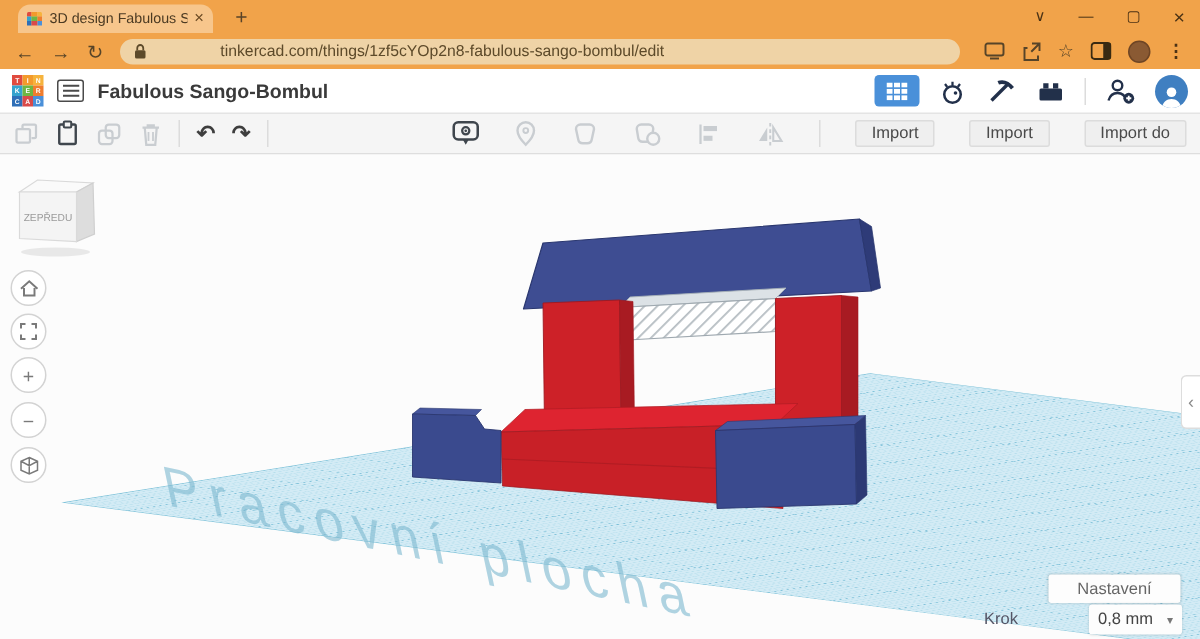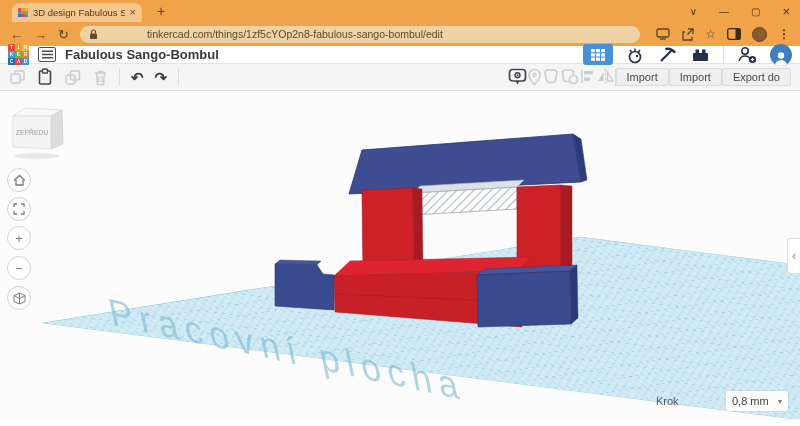--- a/index.html
+++ b/index.html
@@ -18,35 +18,35 @@
                  font-size:10px; color:#4b3215; }
   .addressbar { height:24px; background:#F1A34A; display:flex; align-items:center; gap:11px; padding:0 10px; }
   .navglyph { font-size:13px; color:#574428; line-height:1; }
   .omnibox { flex:1; max-width:560px; height:17px; background:#EFD3A6; border-radius:9px;
              display:flex; align-items:center; gap:5px; padding:0 9px; }
   .url { font-size:10.5px; color:#5d4a2a; white-space:nowrap; overflow:hidden;padding-left:44px; }
   .abar-right { margin-left:auto; display:flex; align-items:center; gap:11px; }
   .avatar-browser { width:15px; height:15px; border-radius:50%; background:#8a5a33; border:1px solid #6e4525; }
 
   
-  .tc-header { height:18px; background:#fff; border-bottom:1px solid #e4e4e4; display:flex; align-items:center; gap:9px; padding:0 8px; }
+  .tc-header { height:30px; background:#fff; border-bottom:1px solid #e4e4e4; display:flex; align-items:center; gap:9px; padding:0 8px; }
   .tclogo { width:21px; height:21px; display:grid; grid-template-columns:repeat(3,1fr); grid-template-rows:repeat(3,1fr); flex:none; }
   .tclogo span { font-size:4.5px; font-weight:bold; color:#fff; display:flex; align-items:center; justify-content:center; }
   .menu-btn { width:18px; height:15px; border:1.4px solid #4a4a4a; border-radius:2px; display:flex; align-items:center; justify-content:center; }
   .design-title { font-size:13px; font-weight:bold; color:#3a3a3a; }
   .tc-right { margin-left:auto; display:flex; align-items:center; gap:13px; }
   .grid-btn { width:30px; height:21px; background:#4A90D9; border-radius:3px; display:flex; align-items:center; justify-content:center; }
   .tc-ic { color:#22304a; display:block; }
   .avatar-user { width:22px; height:22px; border-radius:50%; background:#3F7FC1; display:flex; align-items:flex-end; justify-content:center; overflow:hidden; }
 
   
   .tc-toolbar { height:27px; background:#F5F5F5; border-bottom:1px solid #dedede; display:flex; align-items:center; gap:11px; padding:0 9px; }
   .sep { width:1px; height:18px; background:#dcdcdc; }
   .glyph-dark { font-size:15px; font-weight:bold; color:#3e3e3e; line-height:1; }
-  .tb-right { margin-left:auto; display:flex; align-items:flex-start; gap:0; }
+  .tb-right { margin-left:auto; display:flex; align-items:center; gap:23px; }
   .tb-btn { background:#EFEFEF; border:1px solid #dcdcdc; border-radius:2px; font-size:11px; color:#4a4a4a; padding:2px 10px; }
   .ic-light { color:#c9cdd1; } .ic-dark { color:#3f464d; }
 
   
   .canvas { position:relative; height:328px; background:#FCFCFC; overflow:hidden; }
   .scene { position:absolute; inset:0; }
   .viewcube { position:absolute; left:6px; top:8px; }
   .navbtn { position:absolute; left:7px; width:24px; height:24px; border-radius:50%; background:#fff;
             border:1px solid #d3d3d3; display:flex; align-items:center; justify-content:center;
             font-size:13px; color:#7a7a7a; }
@@ -230,21 +230,21 @@
       <rect x="5" y="9.5" width="6" height="3.4" fill="currentColor"></rect>
     </svg>
     <svg class="ic-light" width="19" height="17" viewBox="0 0 19 17">
       <path d="M9.5 1v15" stroke="currentColor" stroke-width="1.3" stroke-dasharray="2.4 1.8"></path>
       <path d="M7.5 4v9L2 13z" fill="currentColor"></path>
       <path d="M11.5 4v9L17 13z" fill="none" stroke="currentColor" stroke-width="1.4"></path>
     </svg>
     <div class="sep"></div>
     <button class="tb-btn">Import</button>
     <button class="tb-btn">Import</button>
-    <button class="tb-btn">Export do</button>
+    <button class="tb-btn">Import do</button>
   </div>
 </div>
 
 <div class="canvas">
 
   <svg class="scene" width="800" height="328" viewBox="0 98 800 328" preserveAspectRatio="none">
     <defs>
       <pattern id="gmin" width="7" height="7" patternUnits="userSpaceOnUse">
         <path d="M7 0H0V7" fill="none" stroke="#8ECBE0" stroke-width="0.55"></path>
       </pattern>
@@ -309,18 +309,19 @@
   <div class="navbtn" style="top:135px">+</div>
   <div class="navbtn" style="top:165px">−</div>
   <div class="navbtn" style="top:195px">
     <svg width="13" height="13" viewBox="0 0 13 13">
         <path d="M6.5 1L12 3.5v6L6.5 12 1 9.5v-6z M6.5 1v5.5 M1 3.5l5.5 3 5.5-3 M6.5 12V6.5" fill="none" stroke="#7a7a7a" stroke-width="1"></path>
       </svg>
   </div>
 
   <div class="panel-chevron">‹</div>
 
+  <div class="settings-btn">Nastavení</div>
   <span class="step-label">Krok</span>
   <div class="step-select">
     <span>0,8 mm</span>
     <span class="step-caret">▾</span>
   </div>
 </div>
 
 </body></html>

